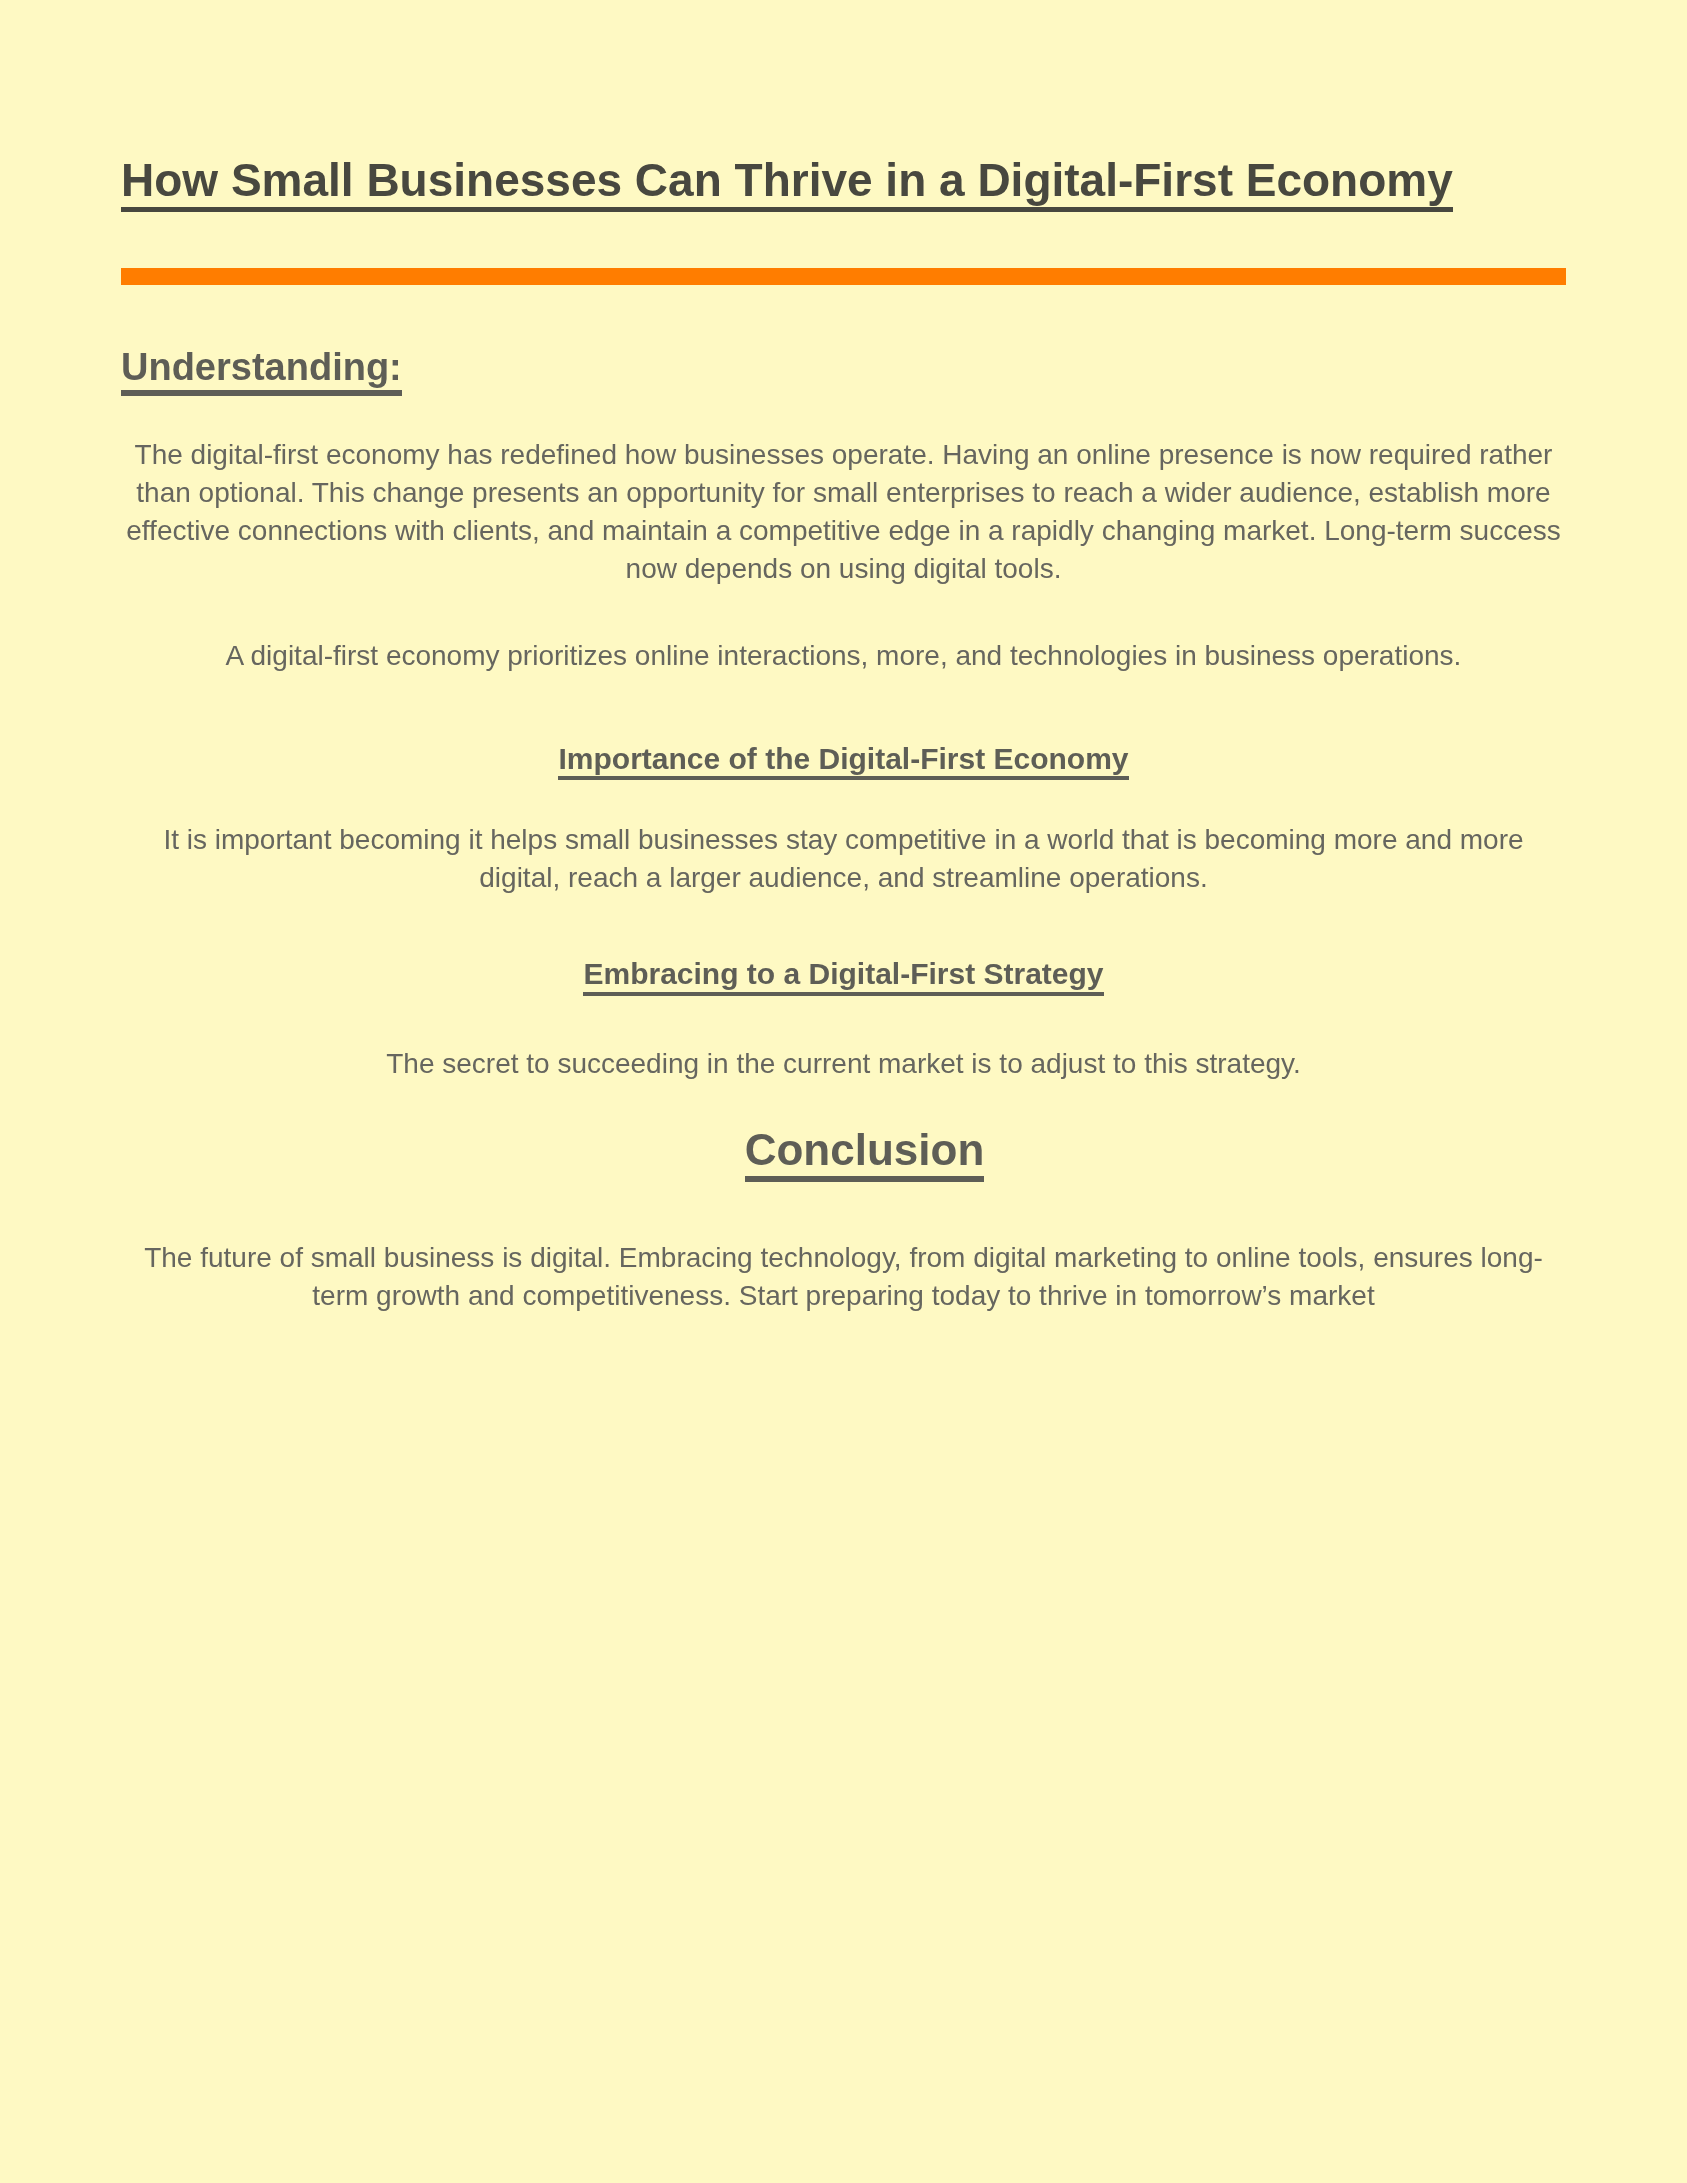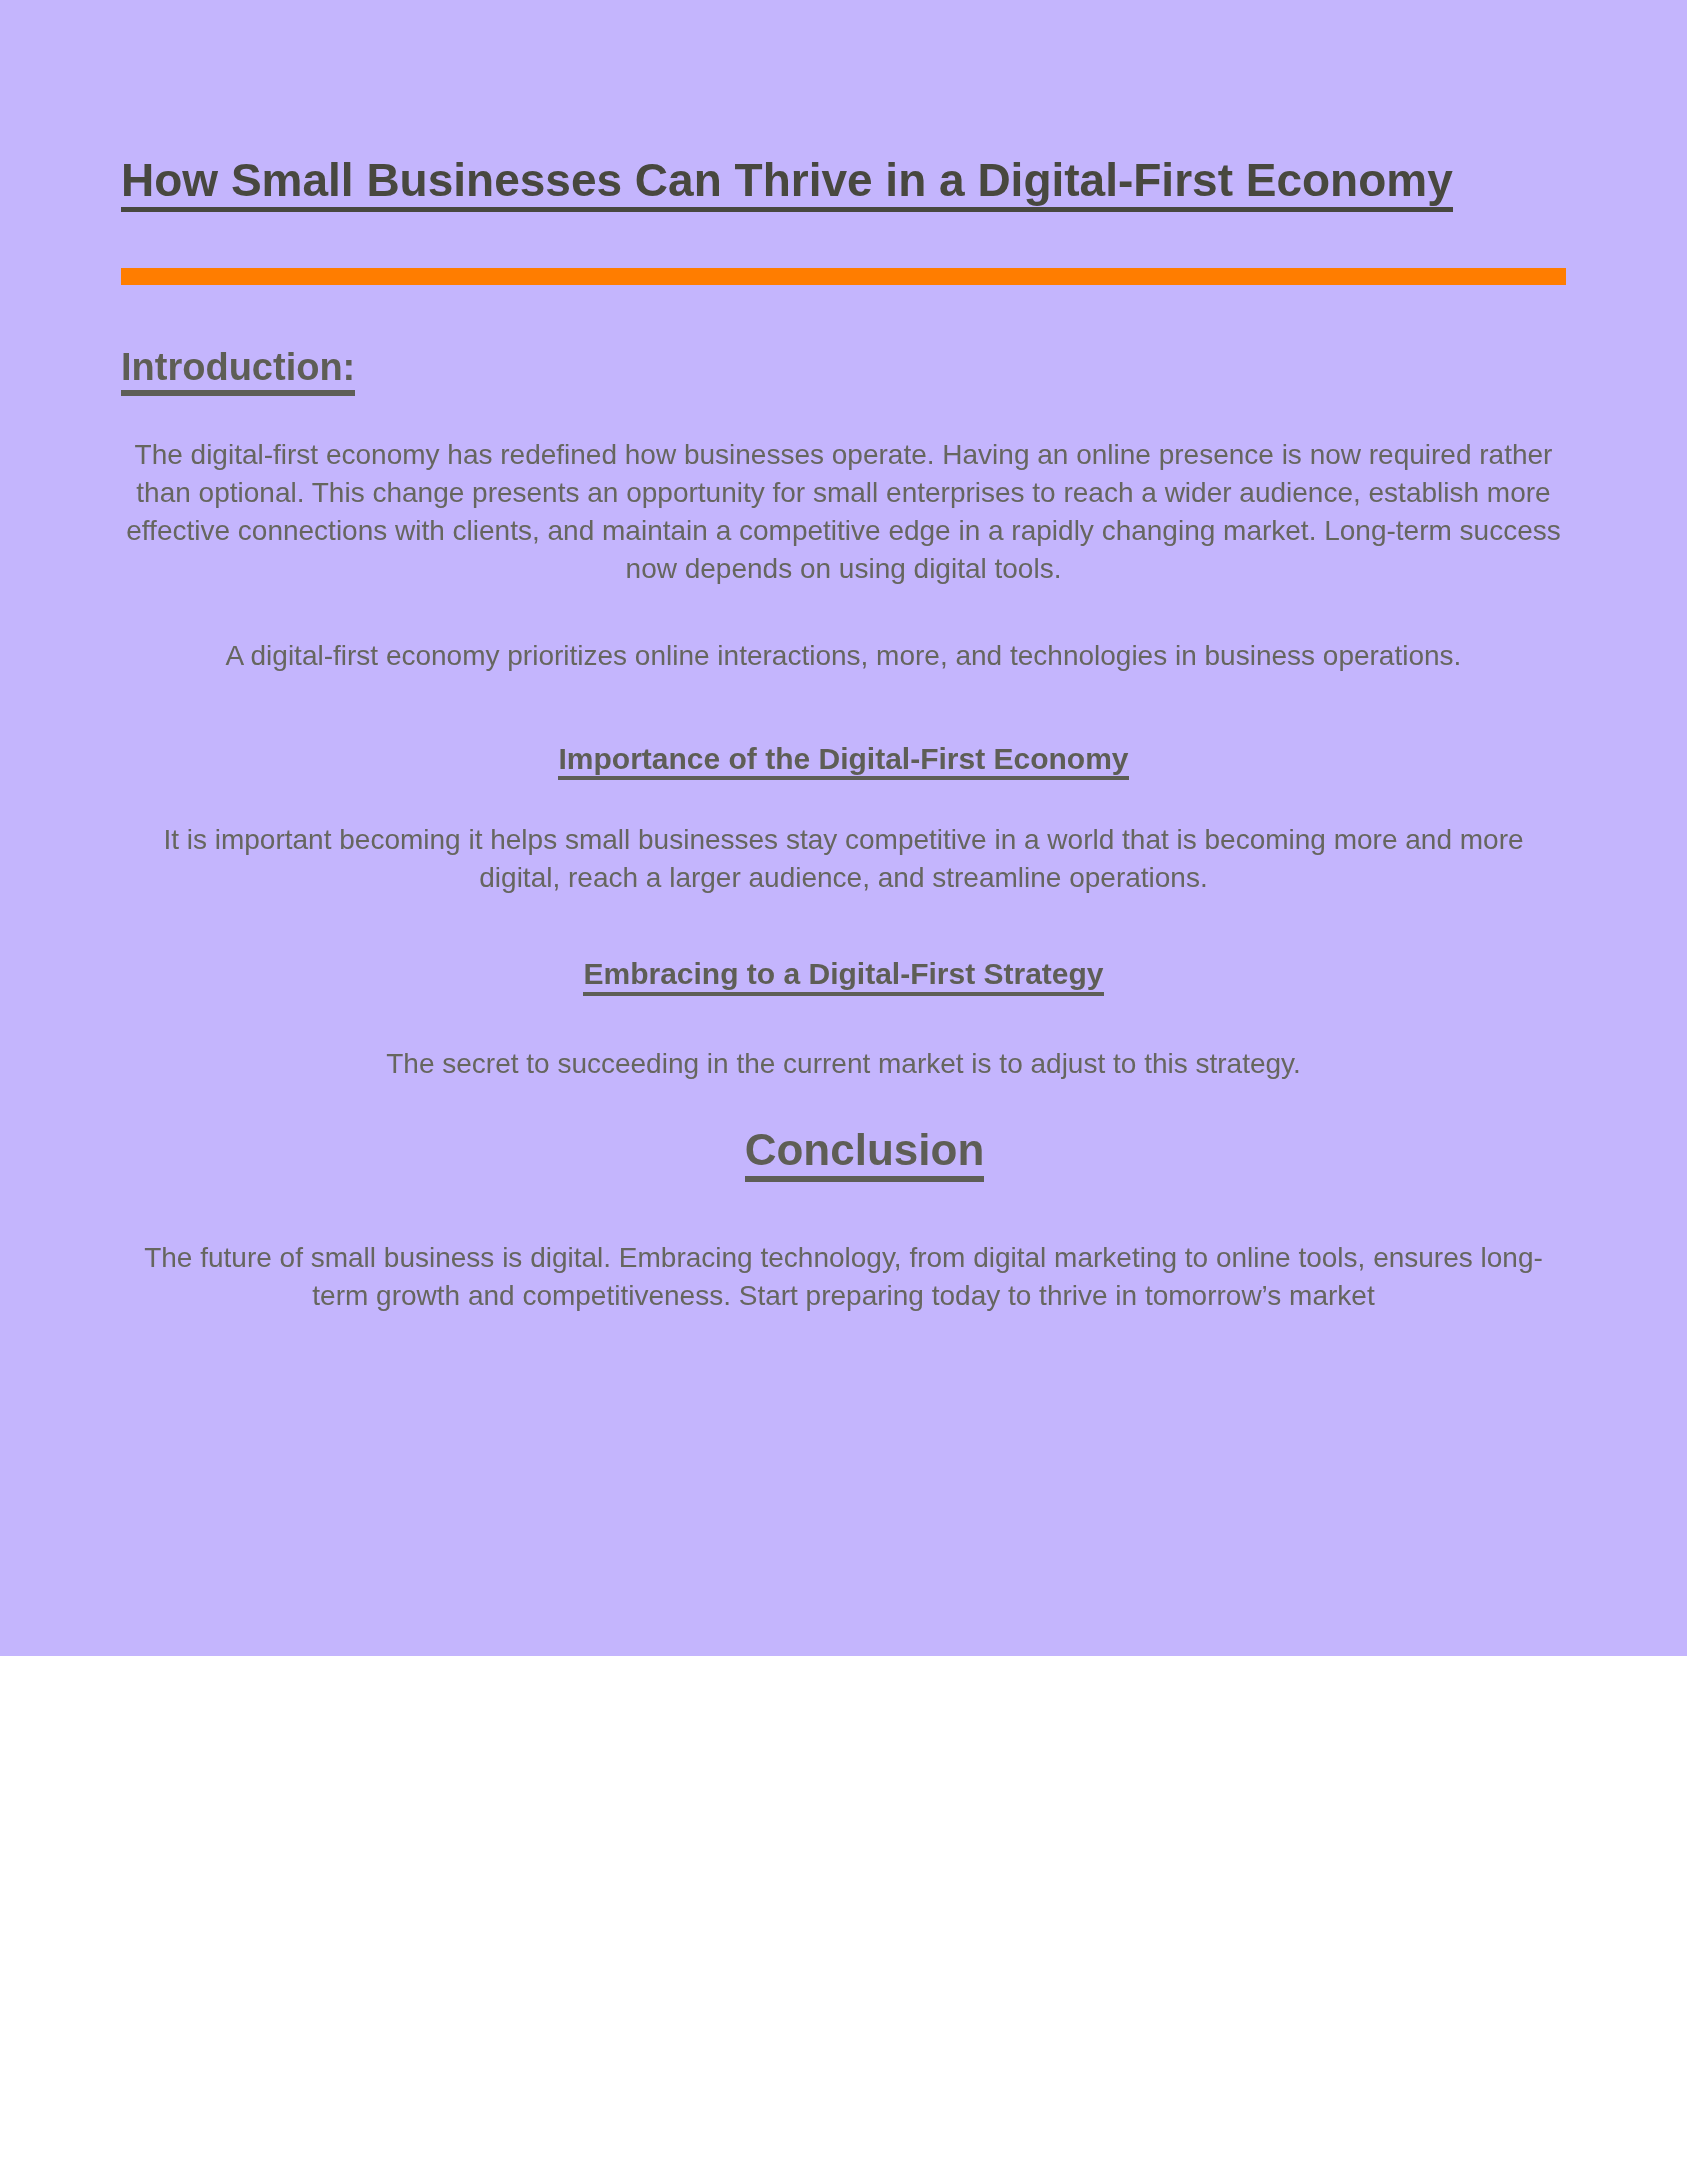--- a/index.html
+++ b/index.html
@@ -1,22 +1,22 @@
 <!DOCTYPE html>
 <html style="font-size:10.6px"><head>
 <meta charset="utf-8">
 <style>
   html, body { margin: 0; padding: 0; background: #ffffff; }
   .page {
     position: relative;
     width: 1687px;
-    height: 1656px;
+    height: 2183px;
     box-sizing: border-box;
     padding: 0 121px;
-    background: #c4b5fd;
+    background: #fef9c3;
     font-family: "Liberation Sans", "DejaVu Sans", sans-serif;
     overflow: hidden;
   }
   .doc-title {
     margin: 157px 0 0 0;
     font-size: 46px;
     font-weight: bold;
     line-height: 1;
     color: #48483f;
     white-space: nowrap;
@@ -59,21 +59,21 @@
 </style>
 </head>
 <body>
 
 <div class="page">
 
   <h1 class="doc-title"><span class="underline">How Small Businesses Can Thrive in a Digital-First Economy</span></h1>
 
   <div class="accent-divider"></div>
 
-  <h2 class="sec-h h-intro"><span class="underline">Introduction:</span></h2>
+  <h2 class="sec-h h-intro"><span class="underline">Understanding:</span></h2>
   <p class="body-p p-intro">The digital-first economy has redefined how businesses operate. Having an online presence is now required rather than optional. This change presents an opportunity for small enterprises to reach a wider audience, establish more effective connections with clients, and maintain a competitive edge in a rapidly changing market. Long-term success now depends on using digital tools.</p>
 
   <p class="body-p p-understanding">A digital-first economy prioritizes online interactions, more, and technologies in business operations.</p>
 
   <h3 class="sec-h h-importance"><span class="underline">Importance of the Digital-First Economy</span></h3>
   <p class="body-p p-importance">It is important becoming it helps small businesses stay competitive in a world that is becoming more and more digital, reach a larger audience, and streamline operations.</p>
 
   <h3 class="sec-h h-adapting"><span class="underline">Embracing to a Digital-First Strategy</span></h3>
   <p class="body-p p-adapting">The secret to succeeding in the current market is to adjust to this strategy.</p>
 

